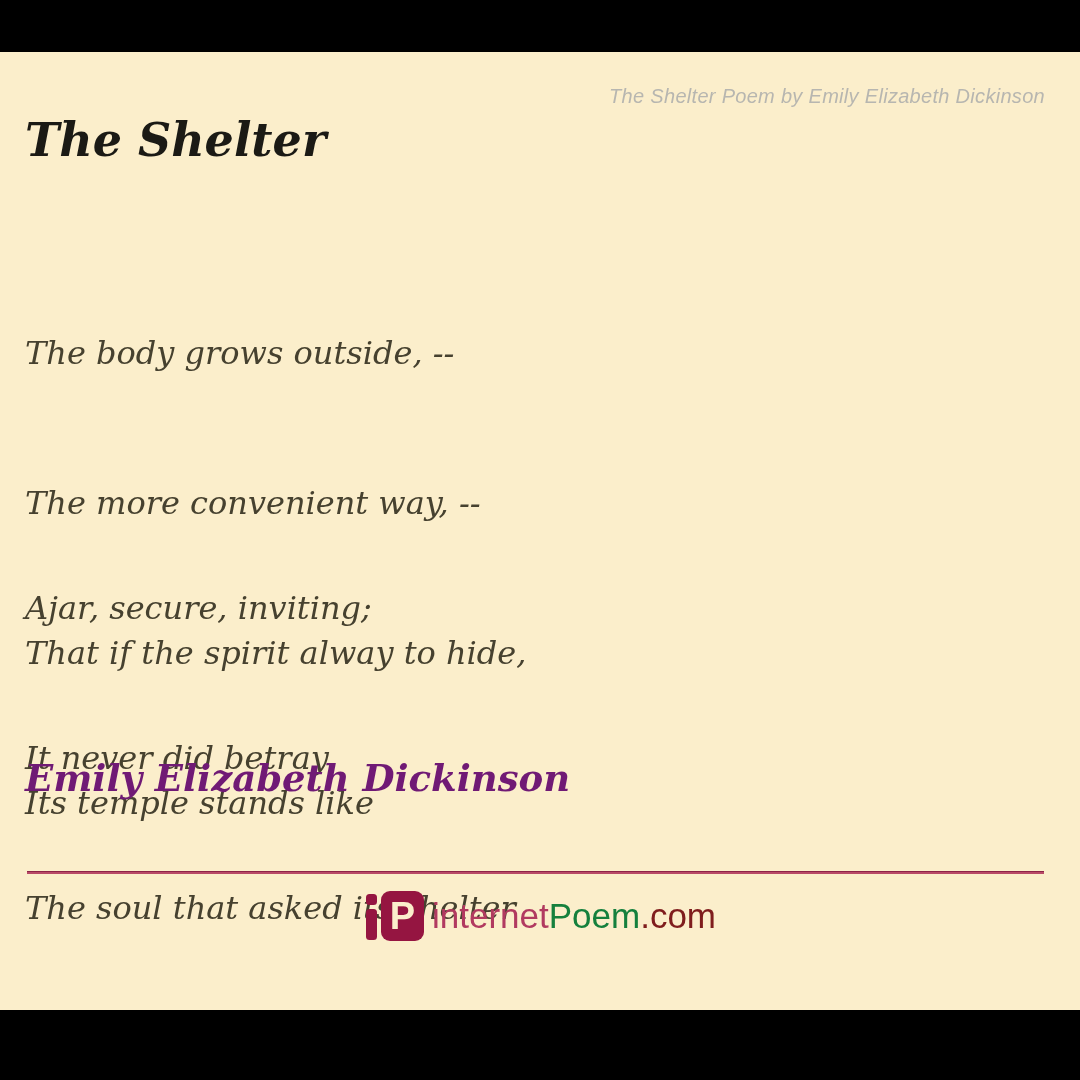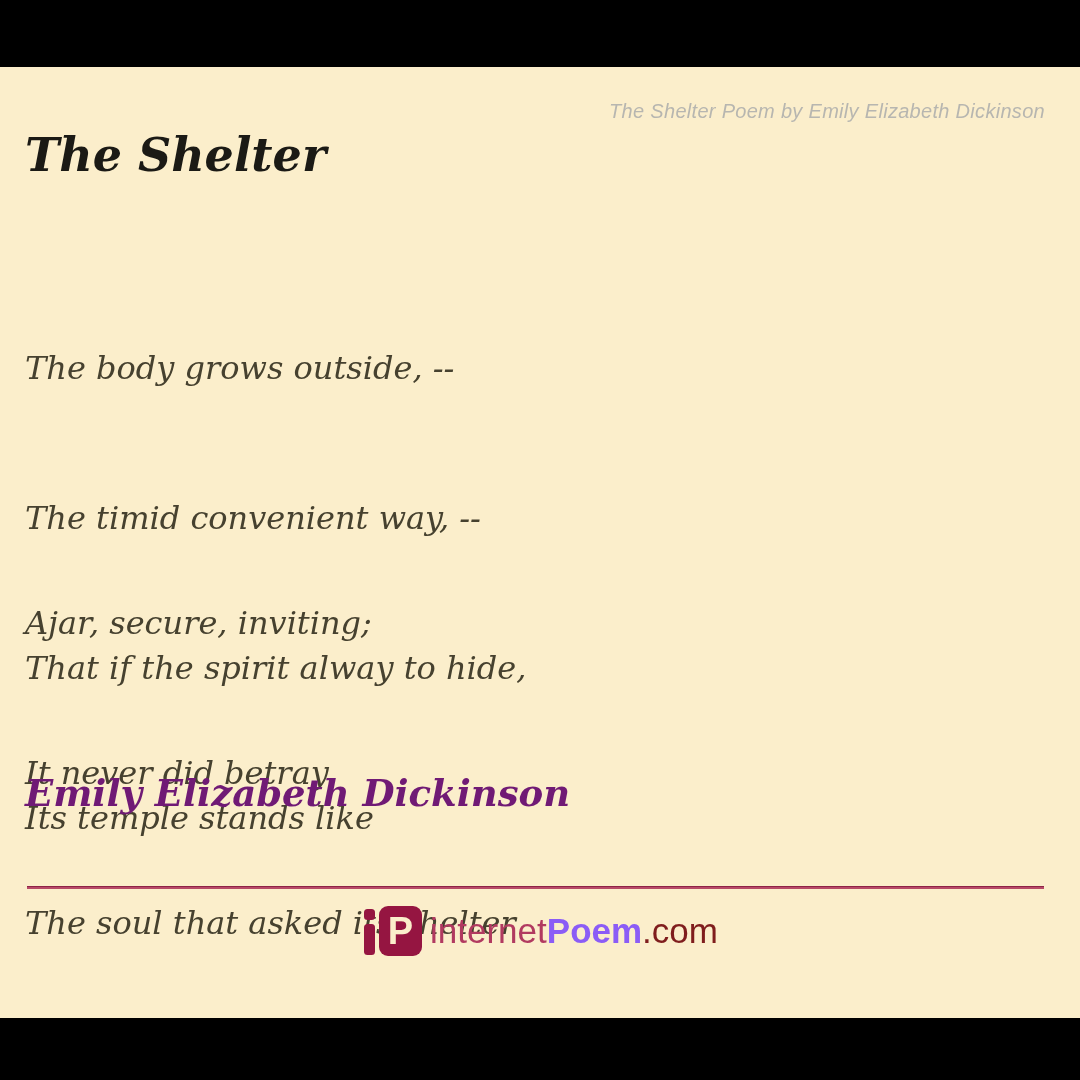--- a/index.html
+++ b/index.html
@@ -19,21 +19,21 @@
     position: absolute;
     left: 0;
     width: 1080px;
     background: #000000;
   }
   .bar.top { top: 0; height: 60px; }
   .bar.bottom { top: 1018px; height: 62px; }
 
   .page {
     position: absolute;
-    top: 67px;
+    top: 52px;
     left: 0;
     width: 1080px;
     height: 958px;
     background: #FBEECB;
   }
 
   .header-caption {
     position: absolute;
     top: 33px;
     right: 35px;
@@ -111,39 +111,39 @@
     margin-right: 8px;
     display: block;
   }
   .brand-text {
     font-family: "Liberation Sans", sans-serif;
     font-size: 35px;
     line-height: 52px;
     white-space: nowrap;
   }
   .brand-internet { color: #B13A60; font-weight: 400; }
-  .brand-poem     { color: #8b5cf6; font-weight: 700; }
+  .brand-poem     { color: #15803d; font-weight: 400; }
   .brand-com      { color: #7f1d1d; font-weight: 400; }
 </style>
 </head>
 <body>
 
 <div class="frame">
 
   <div class="bar top"></div>
 
   <div class="page">
 
     <div class="header-caption">The Shelter Poem by Emily Elizabeth Dickinson</div>
 
     <h1 class="poem-title" style="margin:0;">The Shelter</h1>
 
     <div class="stanza first">
       <div>The body grows outside, --</div>
-      <div>The timid convenient way, --</div>
+      <div>The more convenient way, --</div>
       <div>That if the spirit alway to hide,</div>
       <div>Its temple stands like</div>
     </div>
 
     <div class="stanza second">
       <div>Ajar, secure, inviting;</div>
       <div>It never did betray</div>
       <div>The soul that asked its shelter</div>
       <div>In timid honesty.</div>
     </div>

